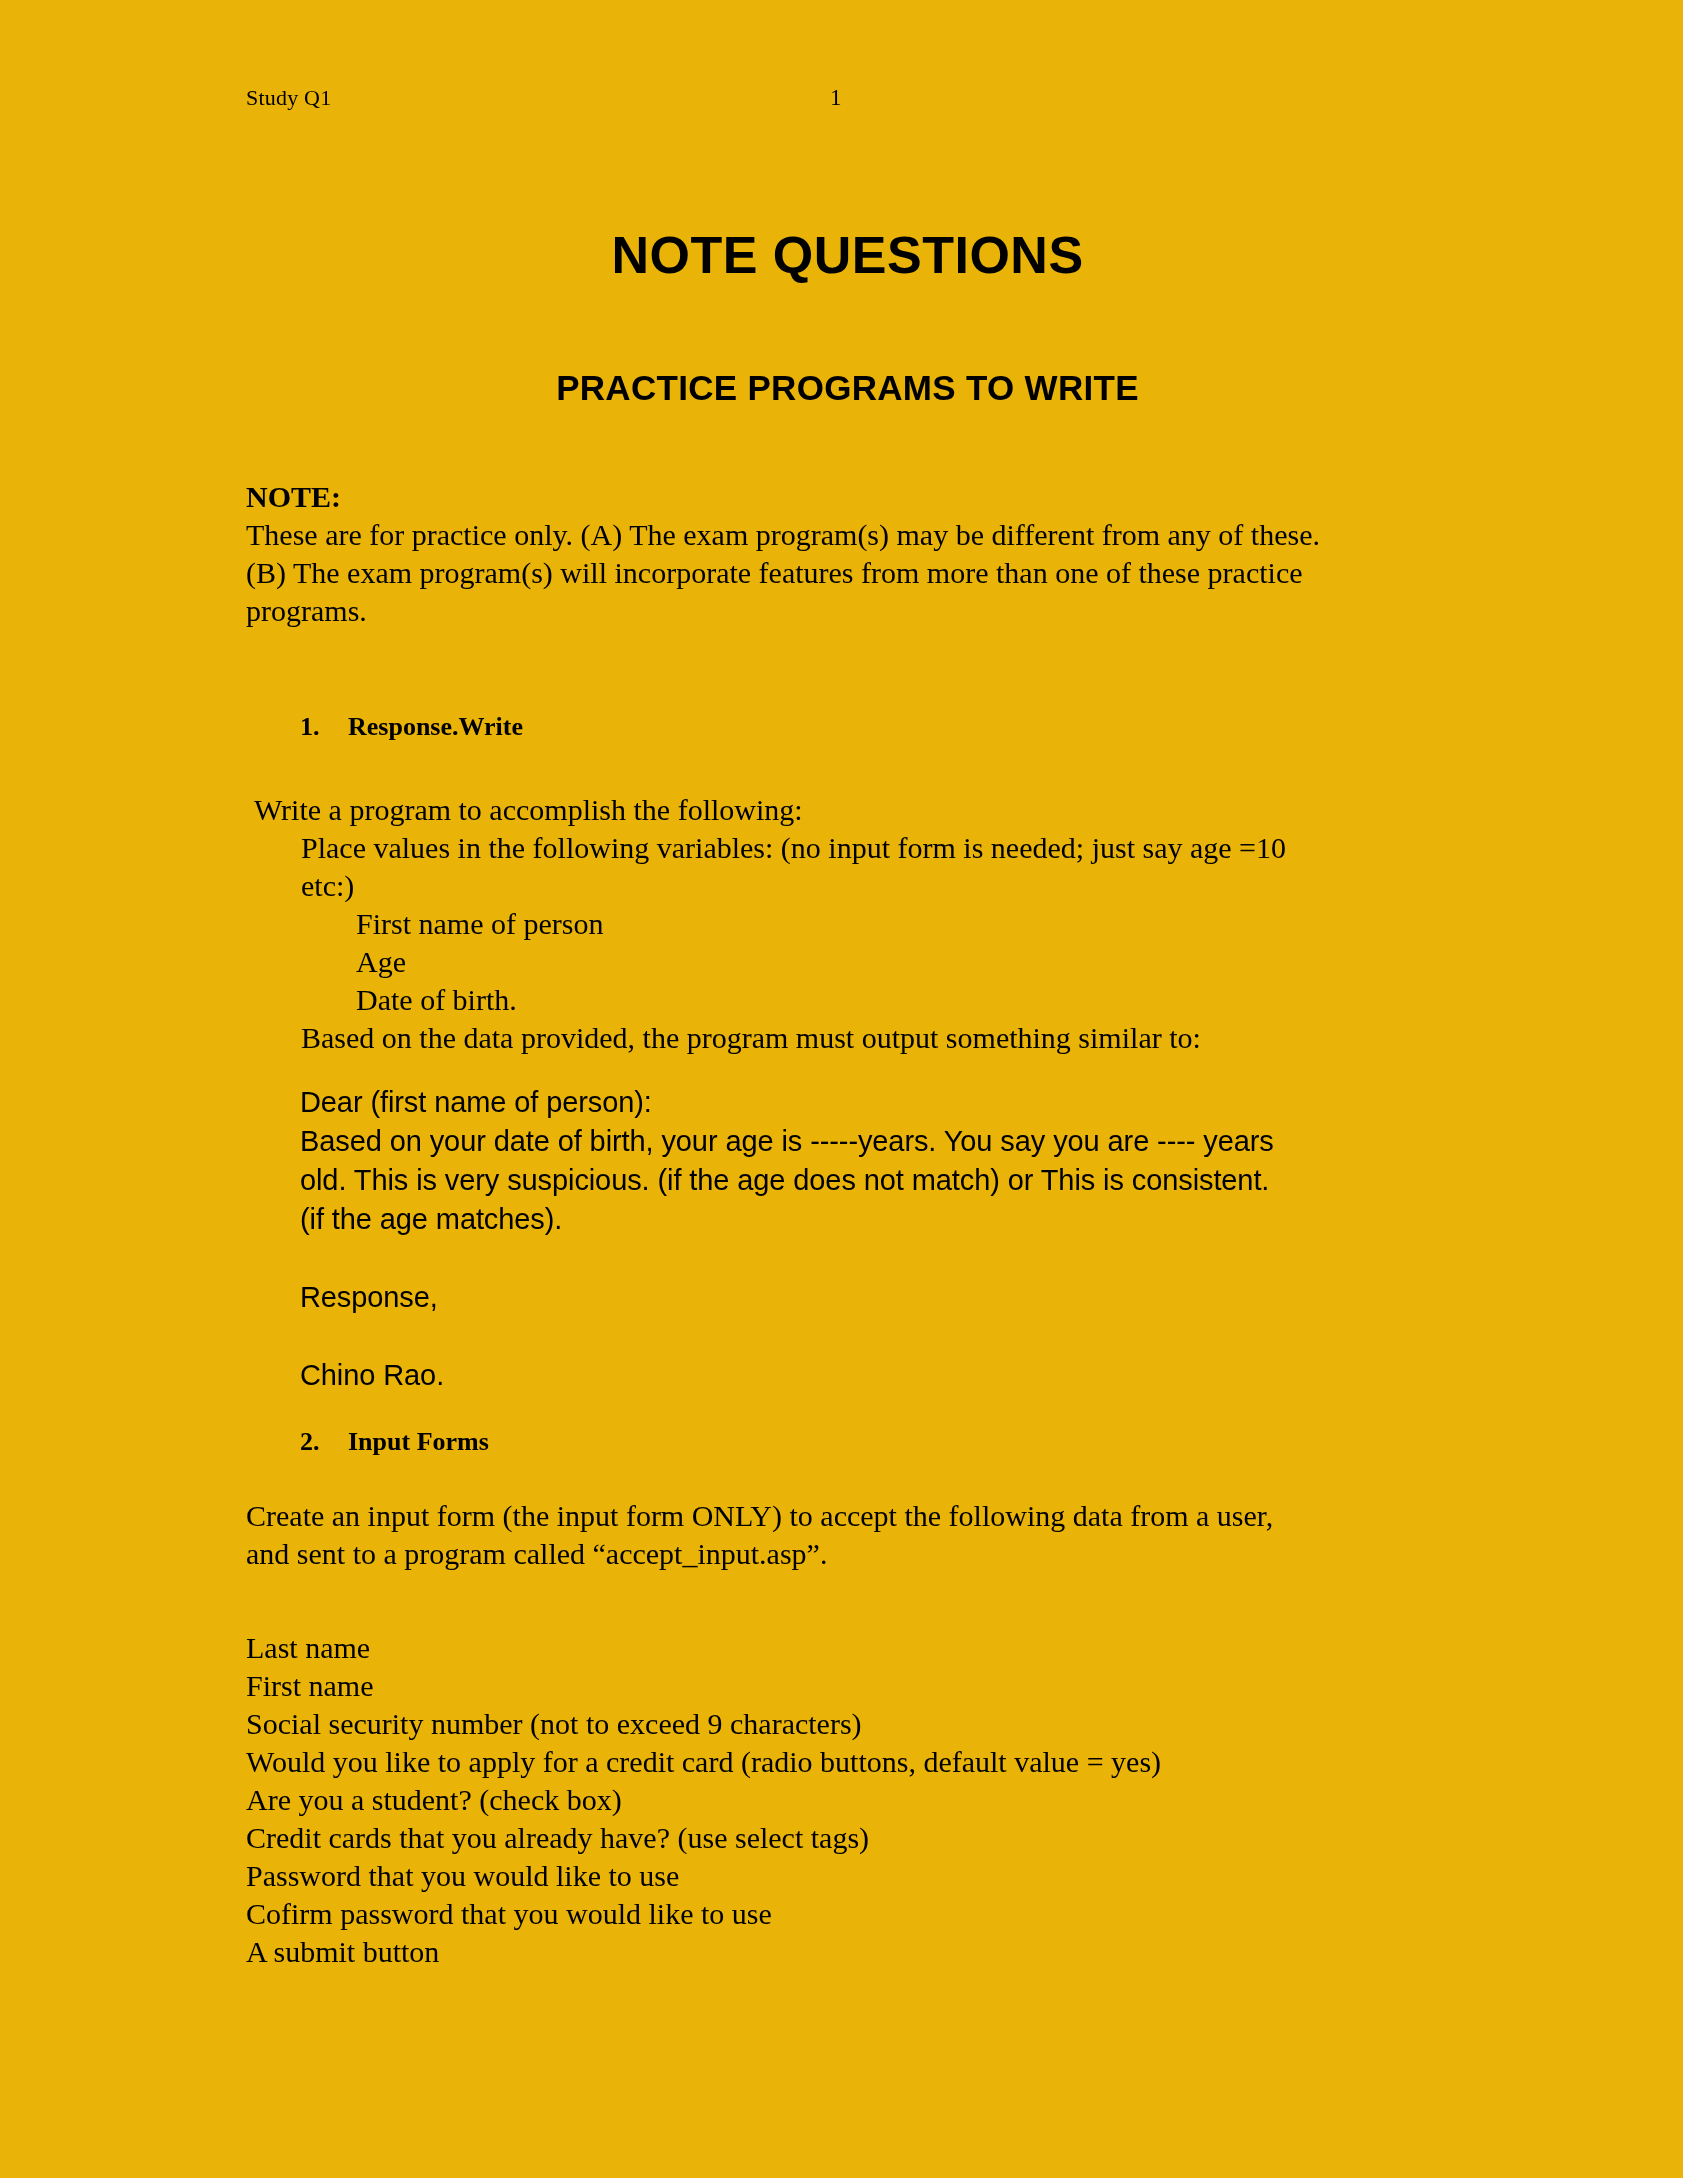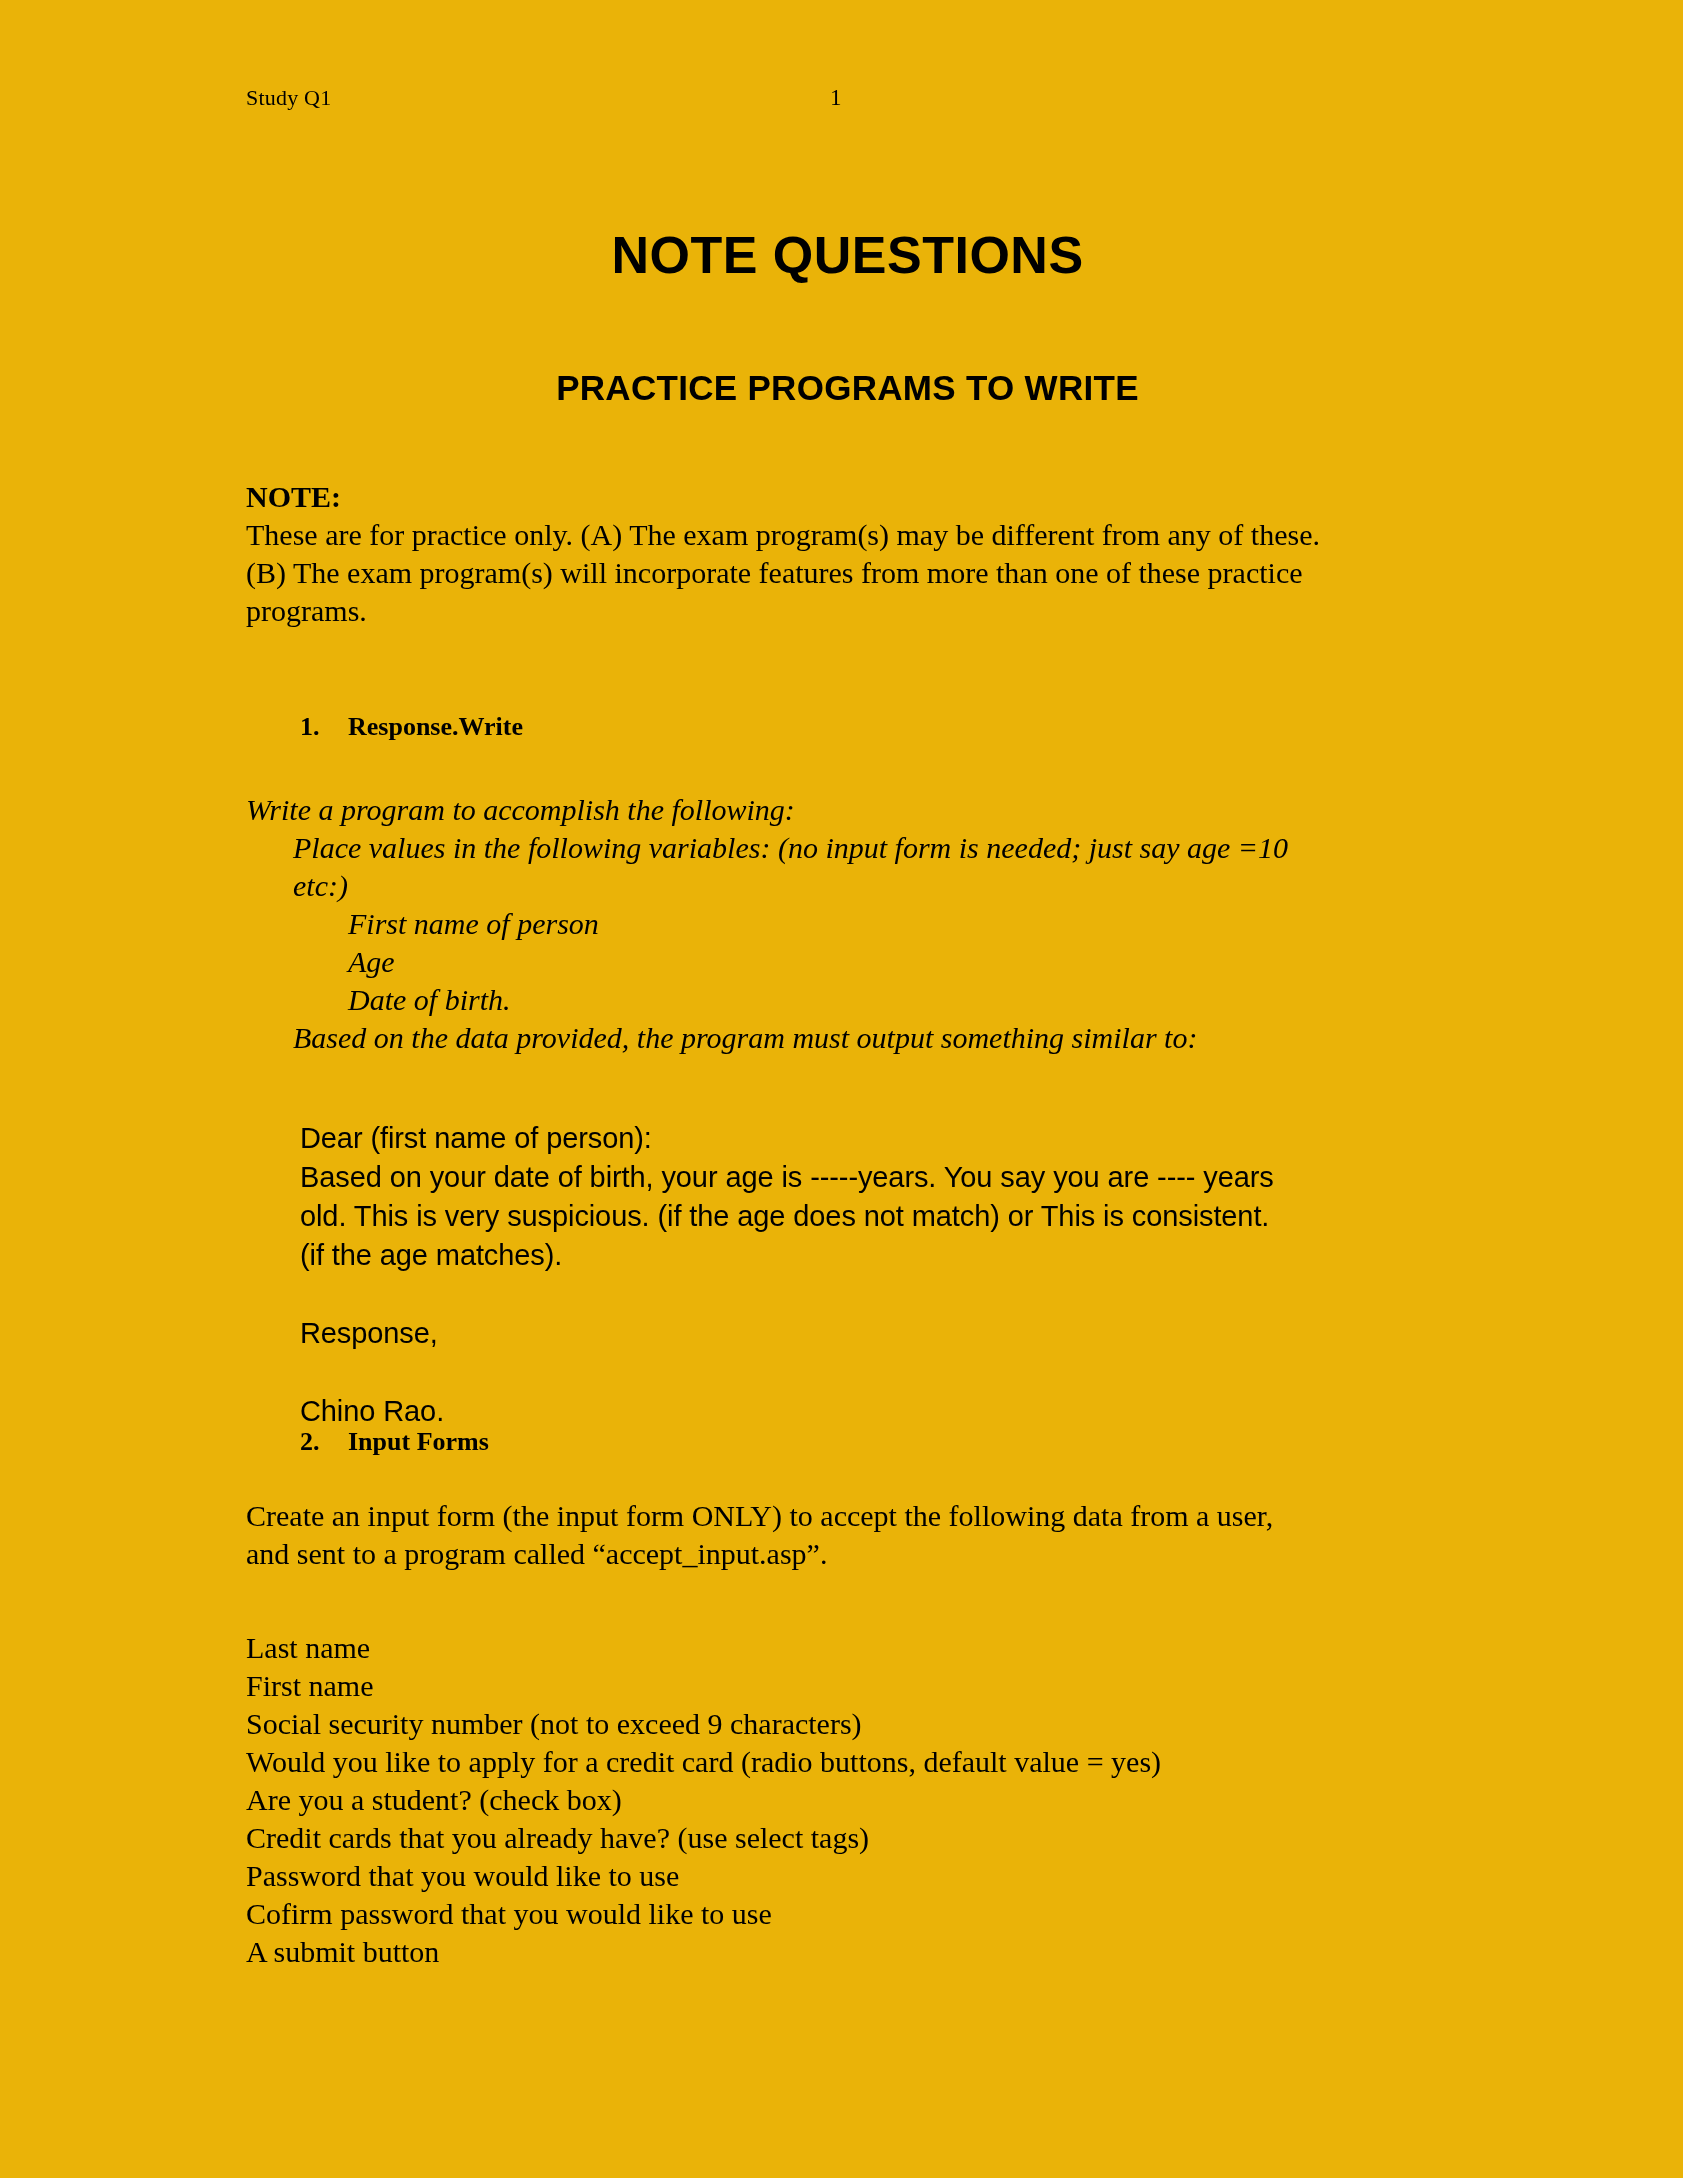--- a/index.html
+++ b/index.html
@@ -124,24 +124,23 @@
   .num-heading .num {
     display: inline-block;
     width: 48px;
   }
   #heading-1 { left: 54px; top: 708px; }
   #heading-2 { left: 54px; top: 1423px; }
 
   
   .block-q1-body {
     position: absolute;
-    left: 0;
+    left: 8px;
     top: 791px;
     width: 1203px;
-    font-style: italic;
   }
   .ind-0 { margin-left: 0px; }
   .ind-1 { margin-left: 47px; }
   .ind-2 { margin-left: 102px; }
 
   
   .hang-1 {
     margin-left: 47px;
     text-indent: 0;
   }
@@ -149,21 +148,20 @@
   
   .block-letter {
     position: absolute;
     left: 54px;
     top: 1083px;
     width: 1148px;
     font-family: "Liberation Sans", "DejaVu Sans", sans-serif;
     font-size: 29px;
     line-height: 39px;
     letter-spacing: -0.1px;
-    margin-top: 36px;
   }
   .letter-line { white-space: pre-wrap; }
   .letter-gap { height: 39px; }
 
   
   .block-q2-body {
     position: absolute;
     left: 0;
     top: 1497px;
     width: 1203px;

